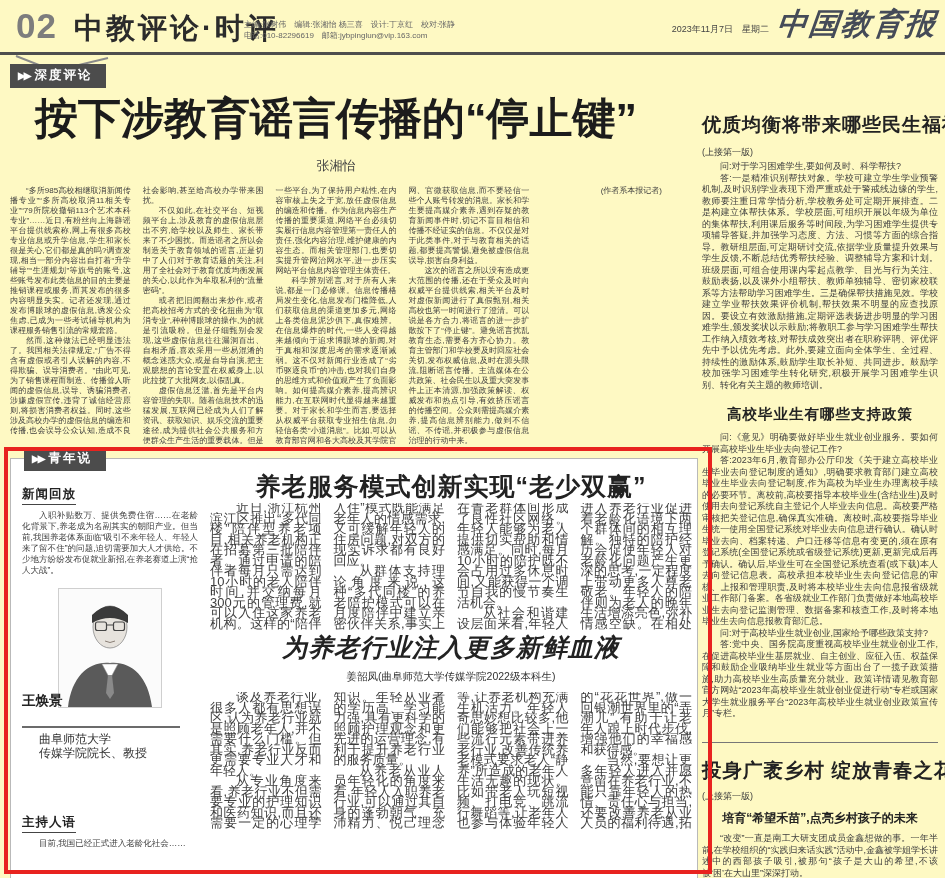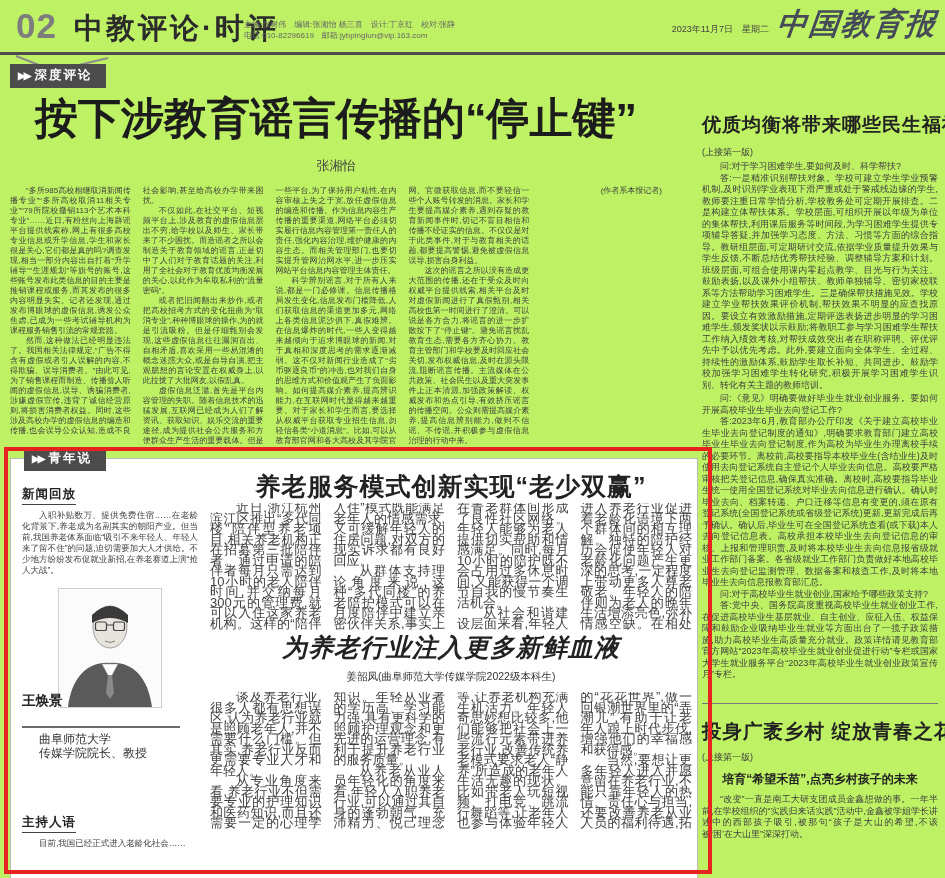--- a/index.html
+++ b/index.html
@@ -1,18 +1,18 @@
 <!DOCTYPE html>
 <html><head>
 <meta charset="utf-8">
 <style>
   html,body { margin:0; padding:0; background:#e9e9e9; }
   .page {
     position:relative; width:945px; height:878px; margin:0 auto;
-    background:#bef264; overflow:hidden;
+    background:#fef9c3; overflow:hidden;
     font-family:"Liberation Sans", sans-serif; color:#333;
   }
   
   .pageno { position:absolute; left:16px; top:6px; font-size:35px; font-weight:bold; color:#7d7d7d; letter-spacing:1px; }
   .section-title { position:absolute; left:74px; top:9px; font-size:29px; font-weight:900; color:#2b2b2b; letter-spacing:3px; }
   .staff { position:absolute; left:244px; top:19px; font-size:8px; color:#666; line-height:11px; white-space:nowrap; }
   .mast-right { position:absolute; right:8px; top:4px; display:flex; align-items:flex-end; }
   .issue-date { font-size:9px; color:#444; margin:0 8px 9px 0; }
   .paper-logo { font-family:"DejaVu Serif", serif; font-style:italic; font-weight:bold; font-size:30px; color:#454b58; transform:skewX(-6deg); letter-spacing:2px; }
   .mast-rule { position:absolute; left:0; top:52px; width:945px; height:3px; background:#4e4e4e; }
@@ -150,20 +150,21 @@
   </div>
 
   <aside class="right-col">
     <h3 class="ra-title">优质均衡将带来哪些民生福祉</h3>
     <div class="note">(上接第一版)</div>
     <div class="rbody rbodyA">
         <p>问:对于学习困难学生,要如何及时、科学帮扶?</p>
         <p>答:一是精准识别帮扶对象。学校可建立学生学业预警机制,及时识别学业表现下滑严重或处于警戒线边缘的学生,教师要注重日常学情分析,学校教务处可定期开展排查。二是构建立体帮扶体系。学校层面,可组织开展以年级为单位的集体帮扶,利用课后服务等时间段,为学习困难学生提供专项辅导答疑,并加强学习态度、方法、习惯等方面的综合指导。教研组层面,可定期研讨交流,依据学业质量提升效果与学生反馈,不断总结优秀帮扶经验、调整辅导方案和计划。班级层面,可组合使用课内零起点教学、目光与行为关注、鼓励表扬,以及课外小组帮扶、教师单独辅导、密切家校联系等方法帮助学习困难学生。三是确保帮扶措施见效。学校建立学业帮扶效果评价机制,帮扶效果不明显的应查找原因。要设立有效激励措施,定期评选表扬进步明显的学习困难学生,颁发奖状以示鼓励;将教职工参与学习困难学生帮扶工作纳入绩效考核,对帮扶成效突出者在职称评聘、评优评先中予以优先考虑。此外,要建立面向全体学生、全过程、持续性的激励体系,鼓励学生取长补短、共同进步。鼓励学校加强学习困难学生转化研究,积极开展学习困难学生识别、转化有关主题的教师培训。</p>
       </div>
 
+    <h4 class="rb-title">高校毕业生有哪些支持政策</h4>
     <div class="rbody rbodyB">
         <p>问:《意见》明确要做好毕业生就业创业服务。要如何开展高校毕业生毕业去向登记工作?</p>
         <p>答:2023年6月,教育部办公厅印发《关于建立高校毕业生毕业去向登记制度的通知》,明确要求教育部门建立高校毕业生毕业去向登记制度,作为高校为毕业生办理离校手续的必要环节。离校前,高校要指导本校毕业生(含结业生)及时使用去向登记系统自主登记个人毕业去向信息。高校要严格审核把关登记信息,确保真实准确。离校时,高校要指导毕业生统一使用全国登记系统对毕业去向信息进行确认。确认时毕业去向、档案转递、户口迁移等信息有变更的,须在原有登记系统(全国登记系统或省级登记系统)更新,更新完成后再予确认。确认后,毕业生可在全国登记系统查看(或下载)本人去向登记信息表。高校承担本校毕业生去向登记信息的审核、上报和管理职责,及时将本校毕业生去向信息报省级就业工作部门备案。各省级就业工作部门负责做好本地高校毕业生去向登记监测管理、数据备案和核查工作,及时将本地毕业生去向信息报教育部汇总。</p>
         <p>问:对于高校毕业生就业创业,国家给予哪些政策支持?</p>
         <p>答:党中央、国务院高度重视高校毕业生就业创业工作,在促进高校毕业生基层就业、自主创业、应征入伍、权益保障和鼓励企业吸纳毕业生就业等方面出台了一揽子政策措施,助力高校毕业生高质量充分就业。政策详情请见教育部官方网站“2023年高校毕业生就业创业促进行动”专栏或国家大学生就业服务平台“2023年高校毕业生就业创业政策宣传月”专栏。</p>
       </div>
 
     <hr class="rdiv">
 
     <h3 class="rc-title">投身广袤乡村 绽放青春之花</h3>

